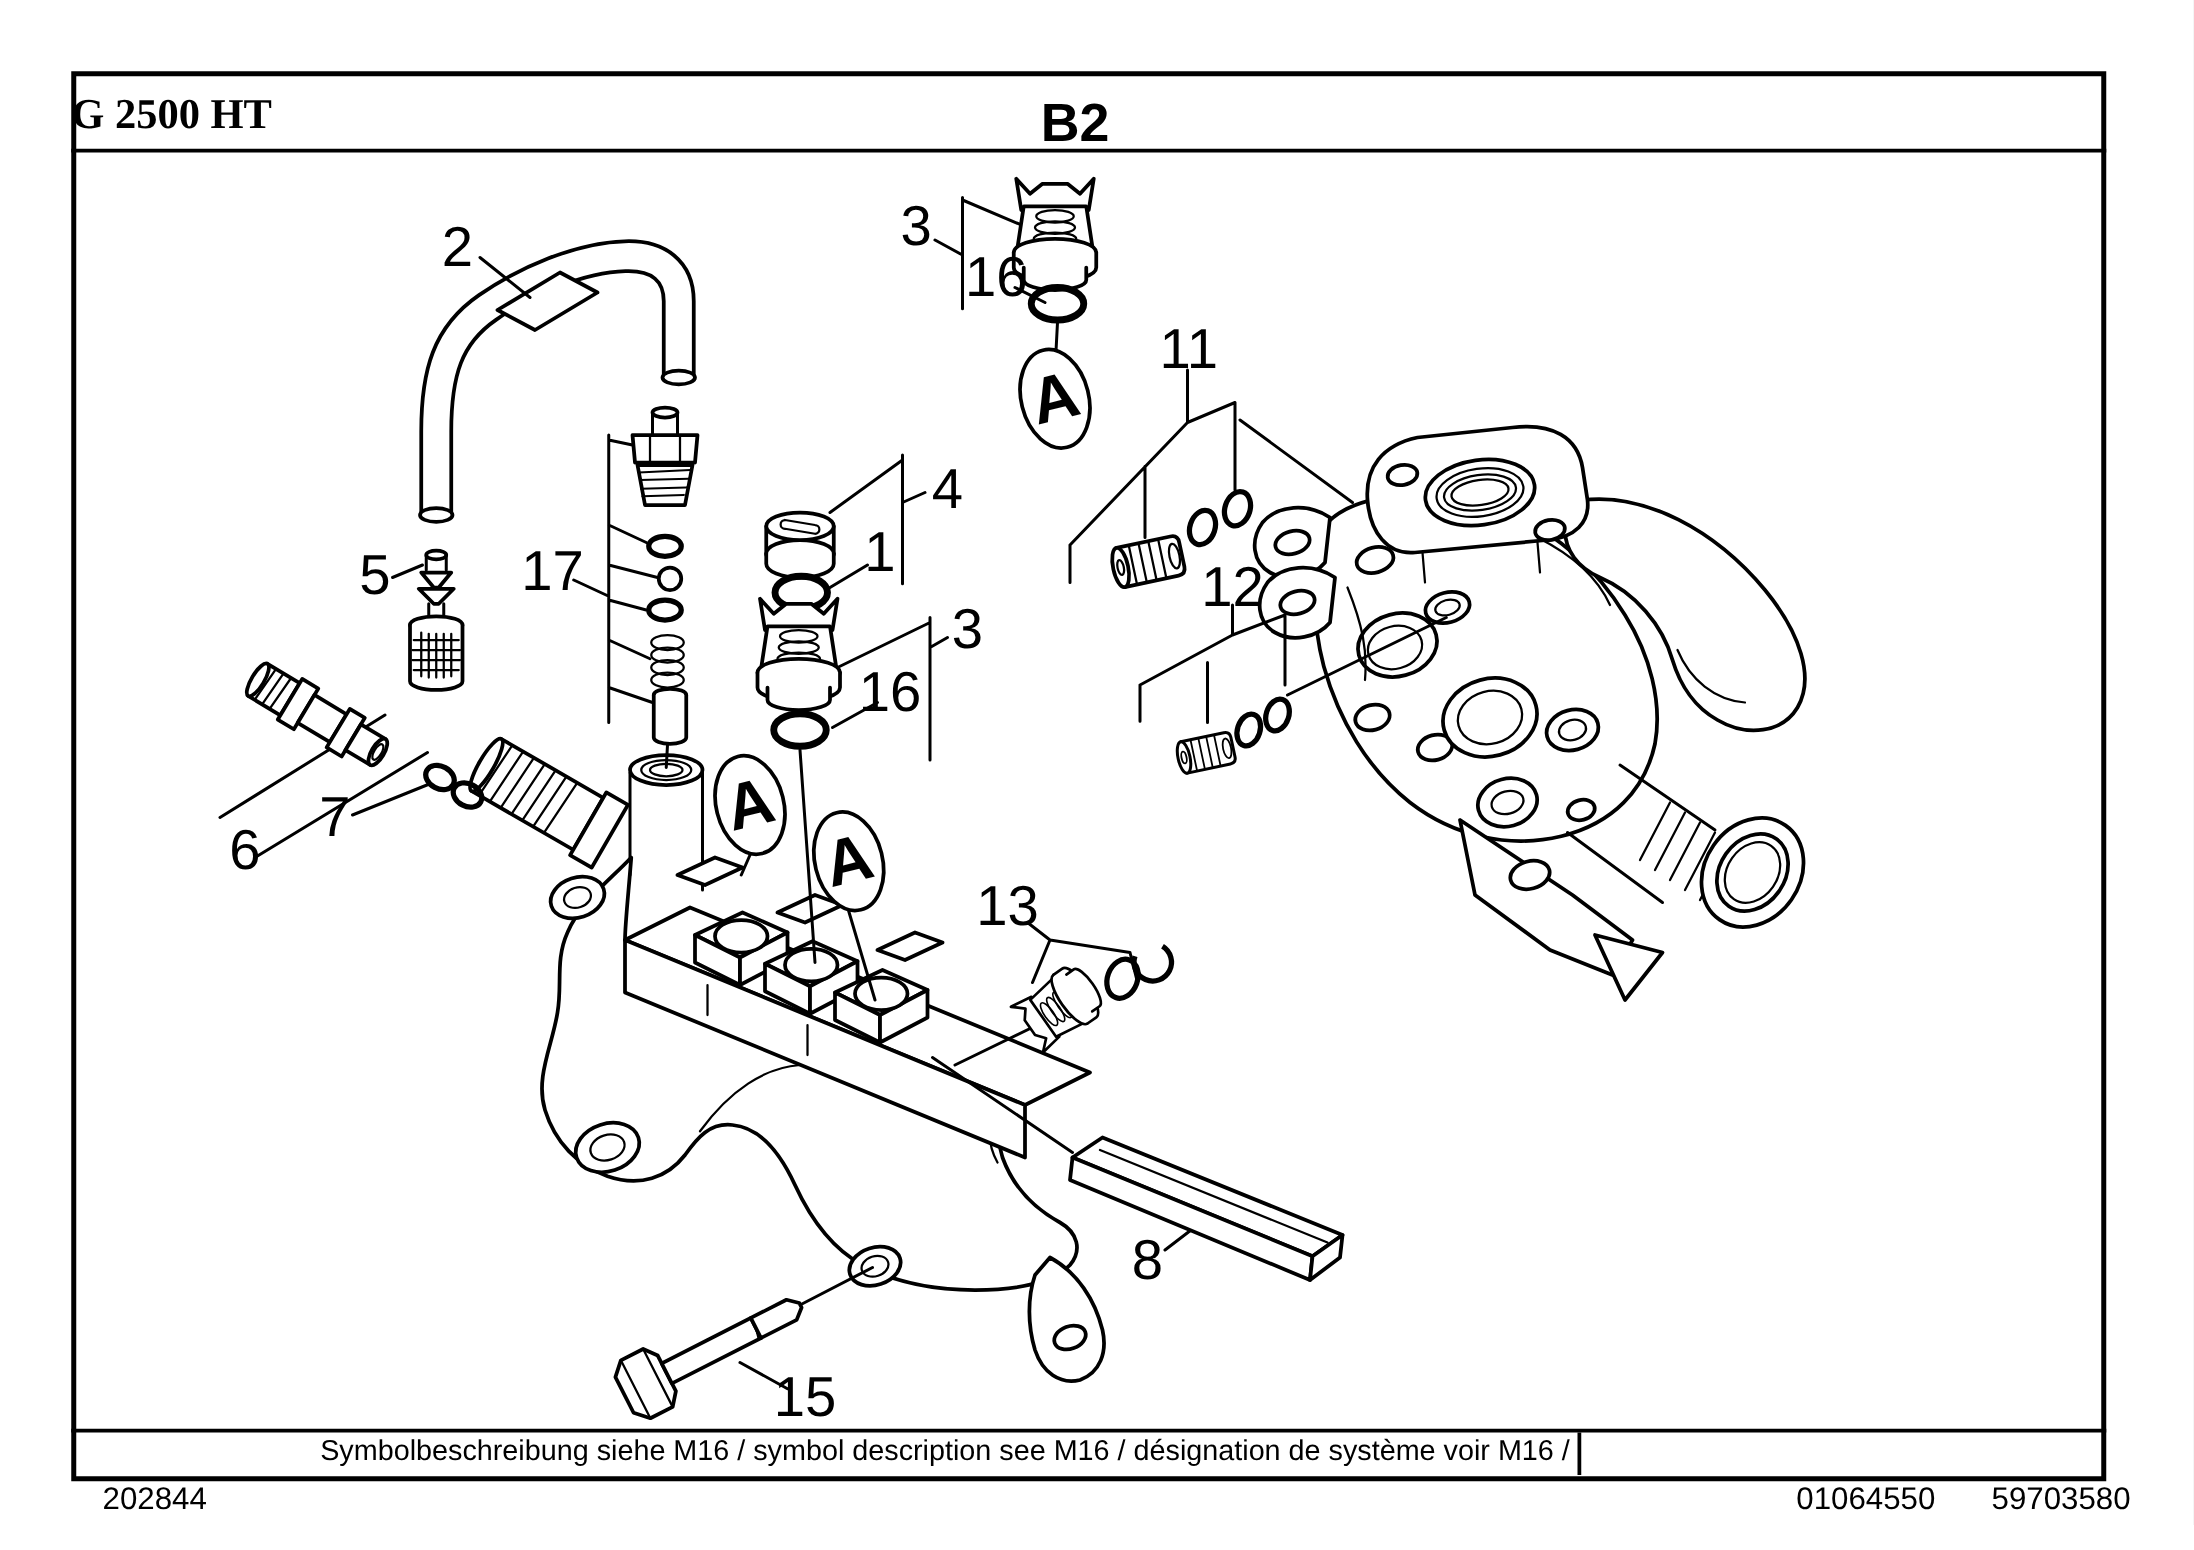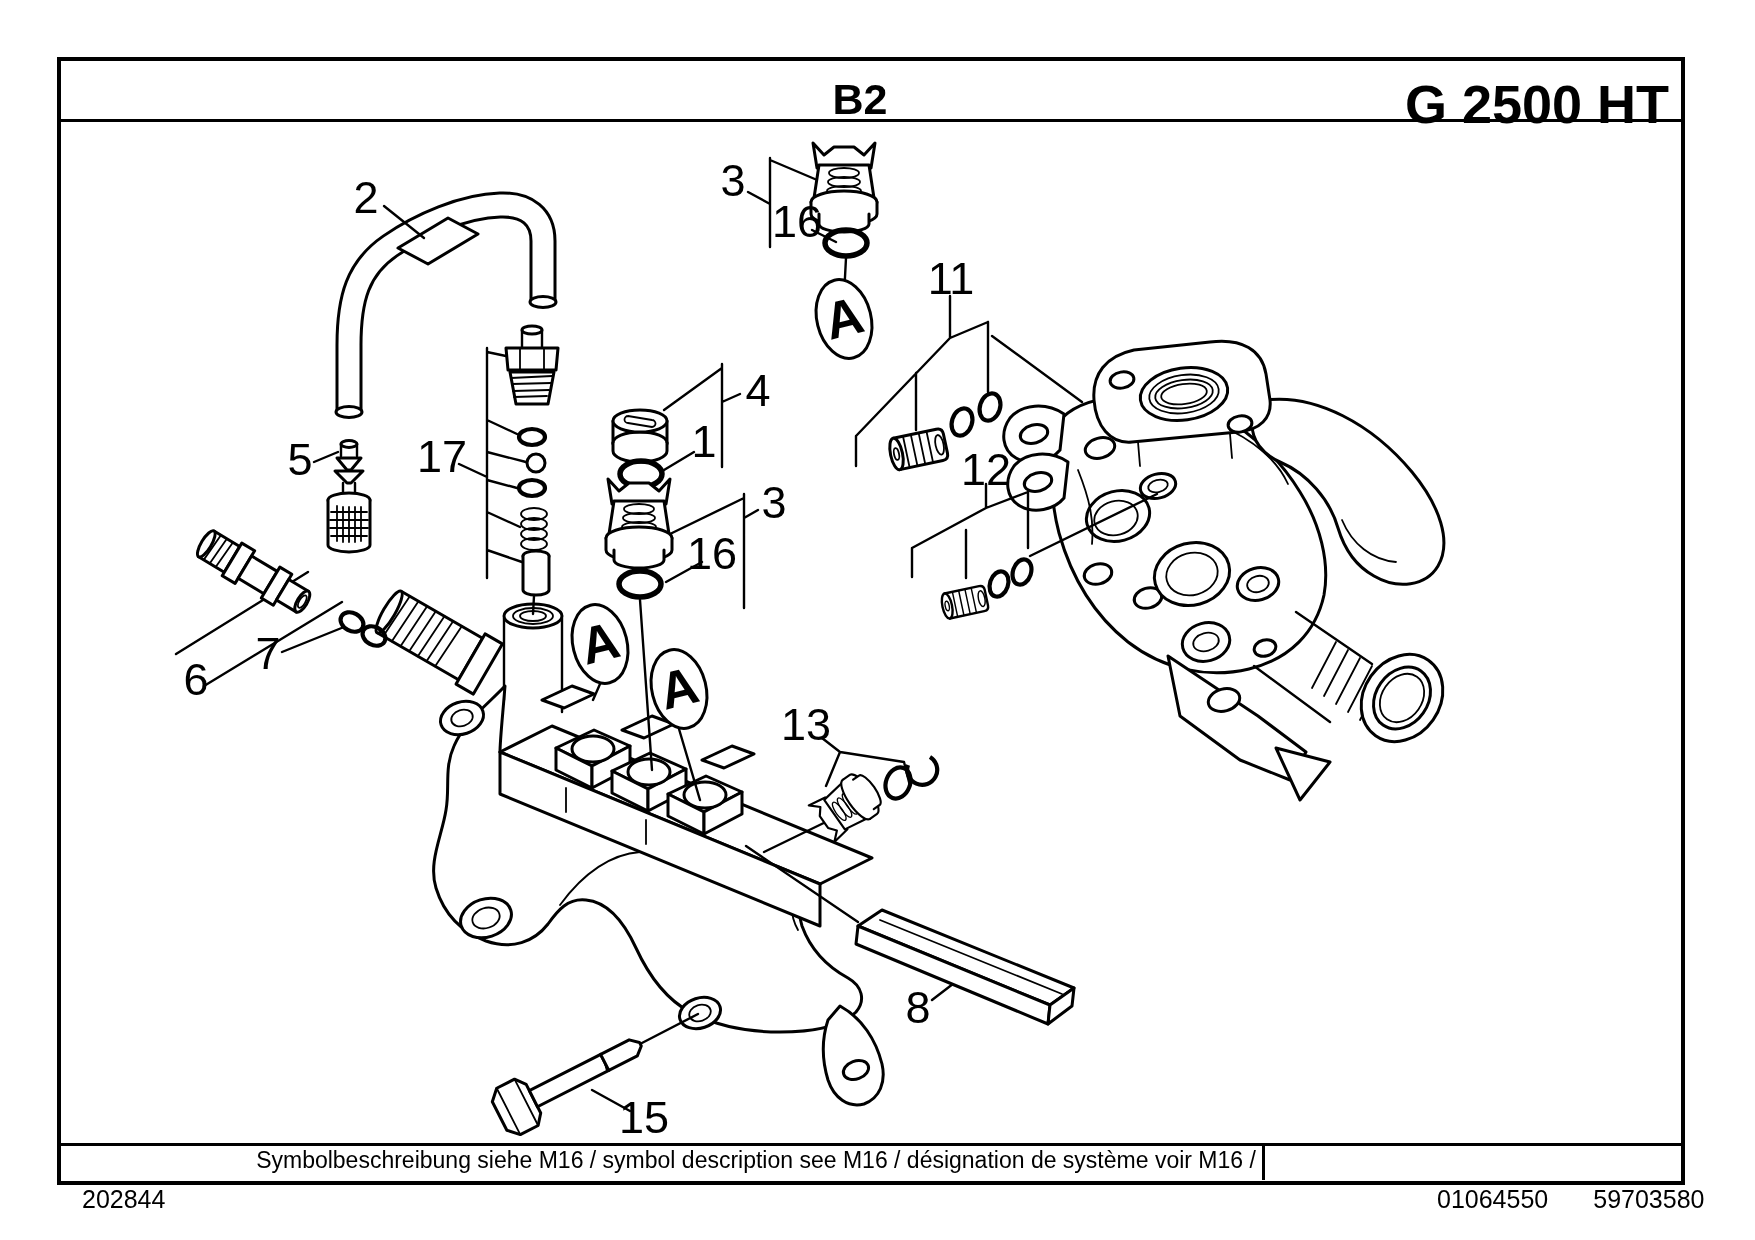--- a/index.html
+++ b/index.html
@@ -9,21 +9,21 @@
   }
   .abs{position:absolute;}
   .frame{left:57px;top:57px;width:1620px;height:1120px;border:4px solid #000;}
   .rule{background:#000;height:3px;}
   .vrule{background:#000;width:3px;}
   .hdr-rows{left:72px;top:63px;font-size:18.5px;font-weight:bold;line-height:19.5px;white-space:nowrap;}
   .hdr-row span{display:inline-block;}
   .hdr-label{width:116px;}
   .hdr-code{width:40px;}
   .sheet-code{left:46px;top:75px;width:1628px;text-align:center;font-size:43px;font-weight:bold;}
-  .model-code{left:57px;top:73px;width:1612px;text-align:right;font-size:54px;font-weight:bold;}
+  .model-code{left:57px;top:73px;width:1612px;font-size:34px;font-weight:bold;font-family:Liberation Serif, serif;}
   .footer-note{left:57px;top:1147px;width:1398px;text-align:center;font-size:23px;}
   .num{font-size:25px;}
   .num-left{left:64px;top:1185px;margin-left:18px;}
   .nums-right{left:1437px;top:1185px;display:flex;gap:45px;text-align:center;}
   svg{position:absolute;left:0;top:0;}
   .shape{fill:#fff;stroke:#000;stroke-width:3;stroke-linejoin:round;stroke-linecap:round;}
   .ln{fill:none;stroke:#000;stroke-width:2.4;stroke-linecap:round;stroke-linejoin:round;}
   .ln2{stroke-width:1.8;}
   .oring{fill:none;stroke:#000;stroke-width:5.5;}
   .oring-s{fill:none;stroke:#000;stroke-width:4.2;}

